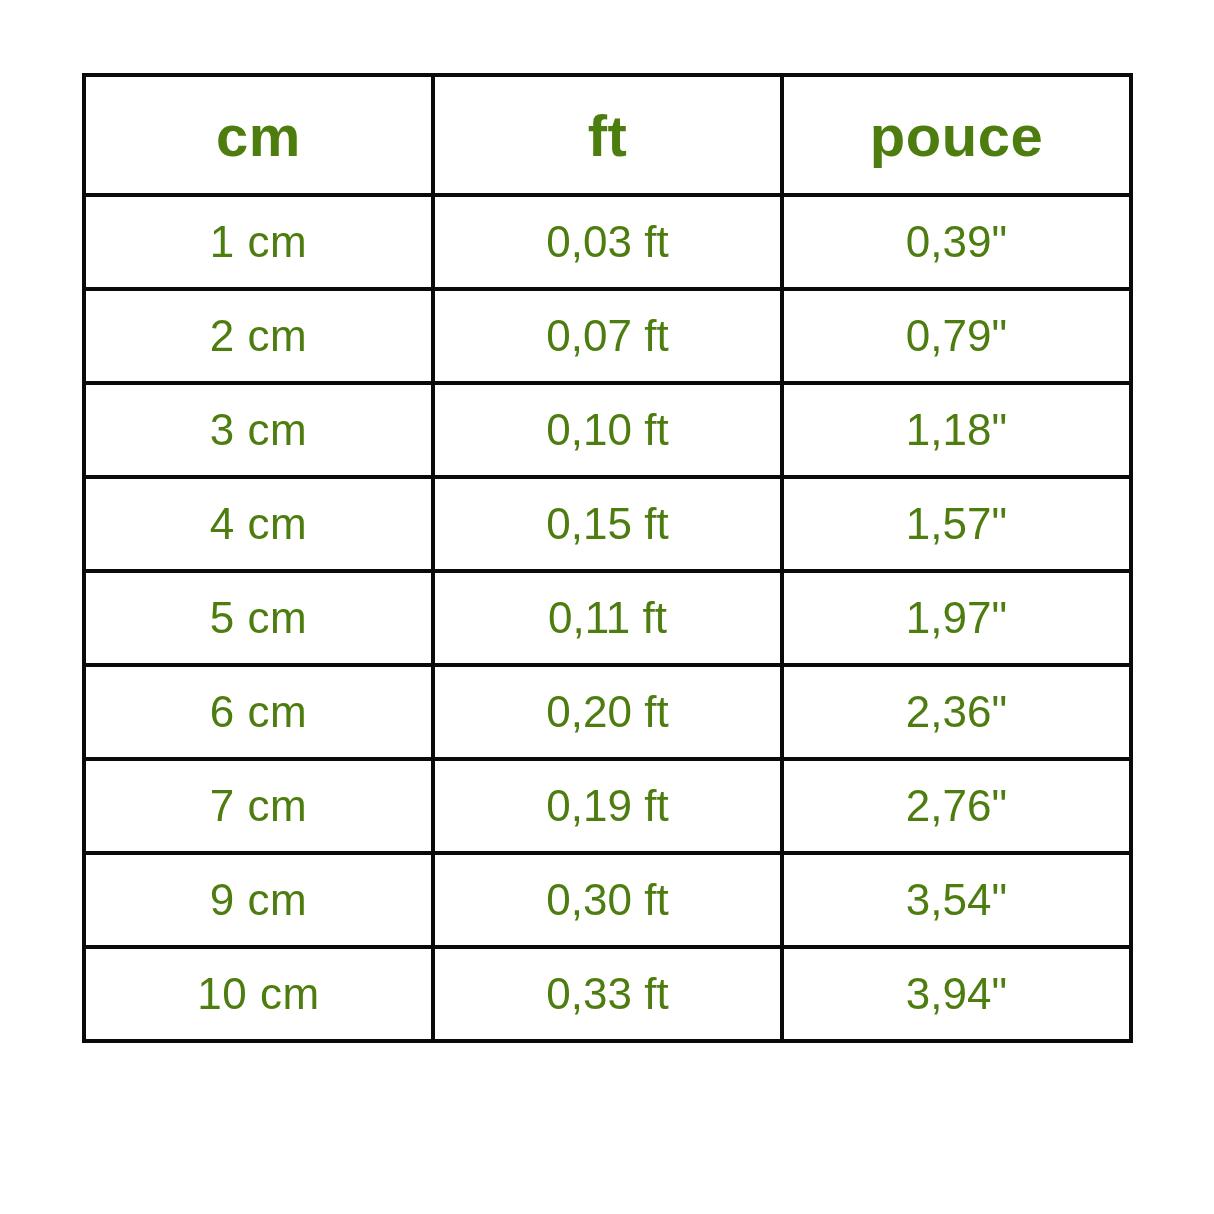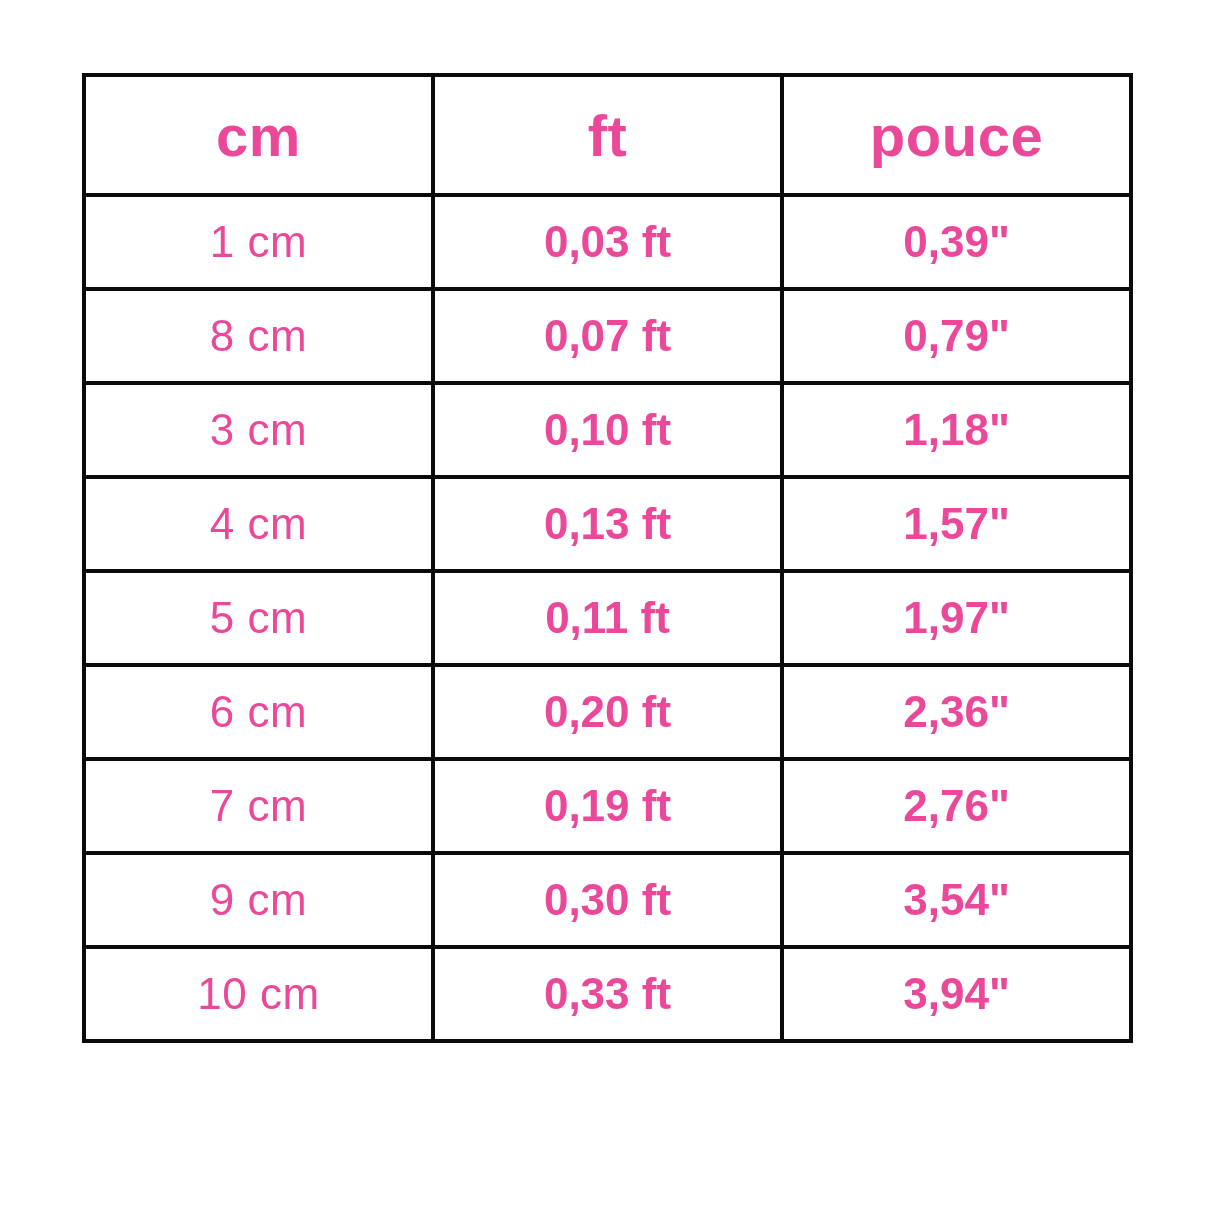--- a/index.html
+++ b/index.html
@@ -17,40 +17,40 @@
     background: #ffffff;
     overflow: hidden;
   }
   table.conversion {
     position: absolute;
     left: 82px;
     top: 73px;
     width: 1051px;
     border-collapse: collapse;
     table-layout: fixed;
-    color: #ec4899;
+    color: #4d7c0f;
   }
   table.conversion th,
   table.conversion td {
     border: 4px solid #0a0a0a;
     text-align: center;
     vertical-align: middle;
     background: #ffffff;
     padding: 0;
   }
   table.conversion th {
     height: 116px;
     font-size: 58px;
     font-weight: 800;
     letter-spacing: 0.5px;
   }
   table.conversion td {
     height: 90px;
     font-size: 44px;
-    font-weight: 700;
+    font-weight: 400;
   }
   table.conversion td.col-cm {
     font-weight: 400;
     letter-spacing: 0.5px;
   }
 </style>
 </head>
 <body>
 
 <div class="canvas">
@@ -62,32 +62,32 @@
         <th>pouce</th>
       </tr>
     </thead>
     <tbody>
       <tr>
         <td class="col-cm">1 cm</td>
         <td class="col-ft">0,03 ft</td>
         <td class="col-pouce">0,39"</td>
       </tr>
       <tr>
-        <td class="col-cm">8 cm</td>
+        <td class="col-cm">2 cm</td>
         <td class="col-ft">0,07 ft</td>
         <td class="col-pouce">0,79"</td>
       </tr>
       <tr>
         <td class="col-cm">3 cm</td>
         <td class="col-ft">0,10 ft</td>
         <td class="col-pouce">1,18"</td>
       </tr>
       <tr>
         <td class="col-cm">4 cm</td>
-        <td class="col-ft">0,13 ft</td>
+        <td class="col-ft">0,15 ft</td>
         <td class="col-pouce">1,57"</td>
       </tr>
       <tr>
         <td class="col-cm">5 cm</td>
         <td class="col-ft">0,11 ft</td>
         <td class="col-pouce">1,97"</td>
       </tr>
       <tr>
         <td class="col-cm">6 cm</td>
         <td class="col-ft">0,20 ft</td>

